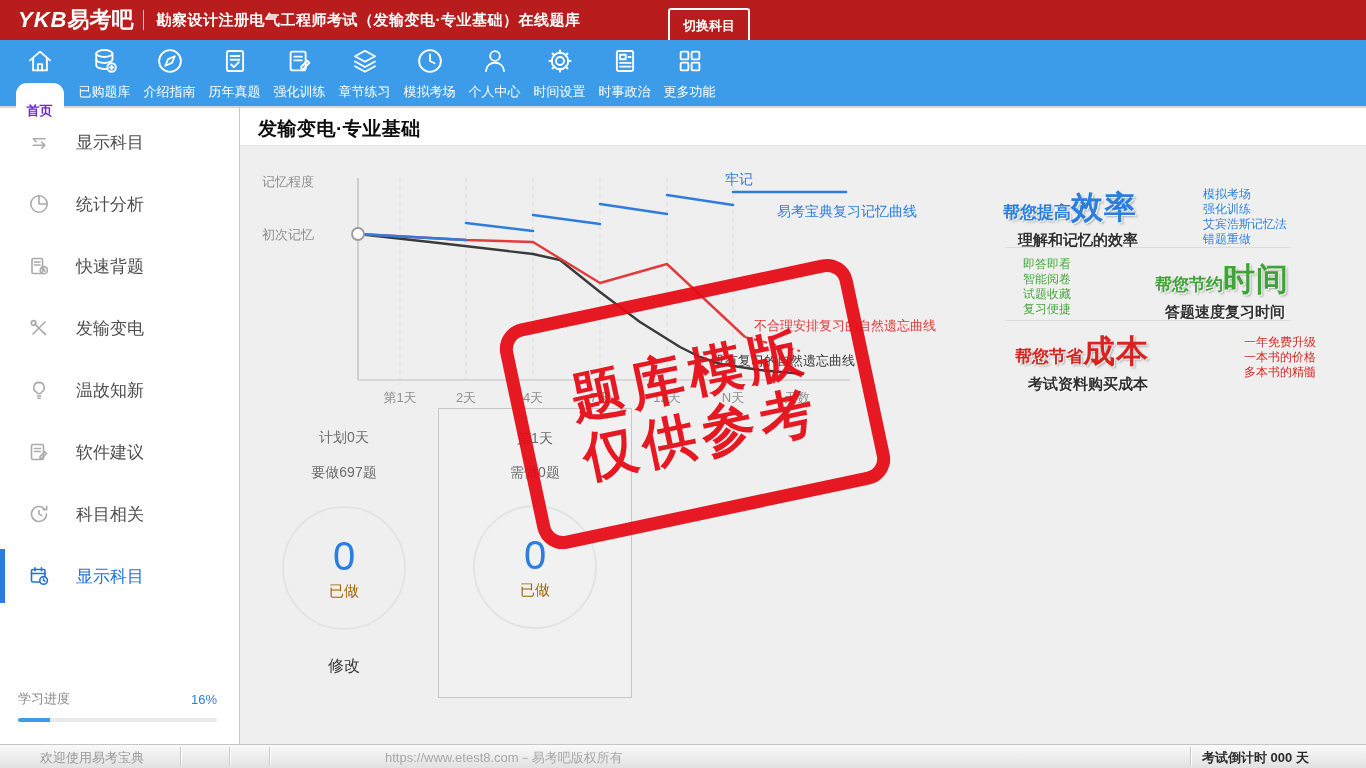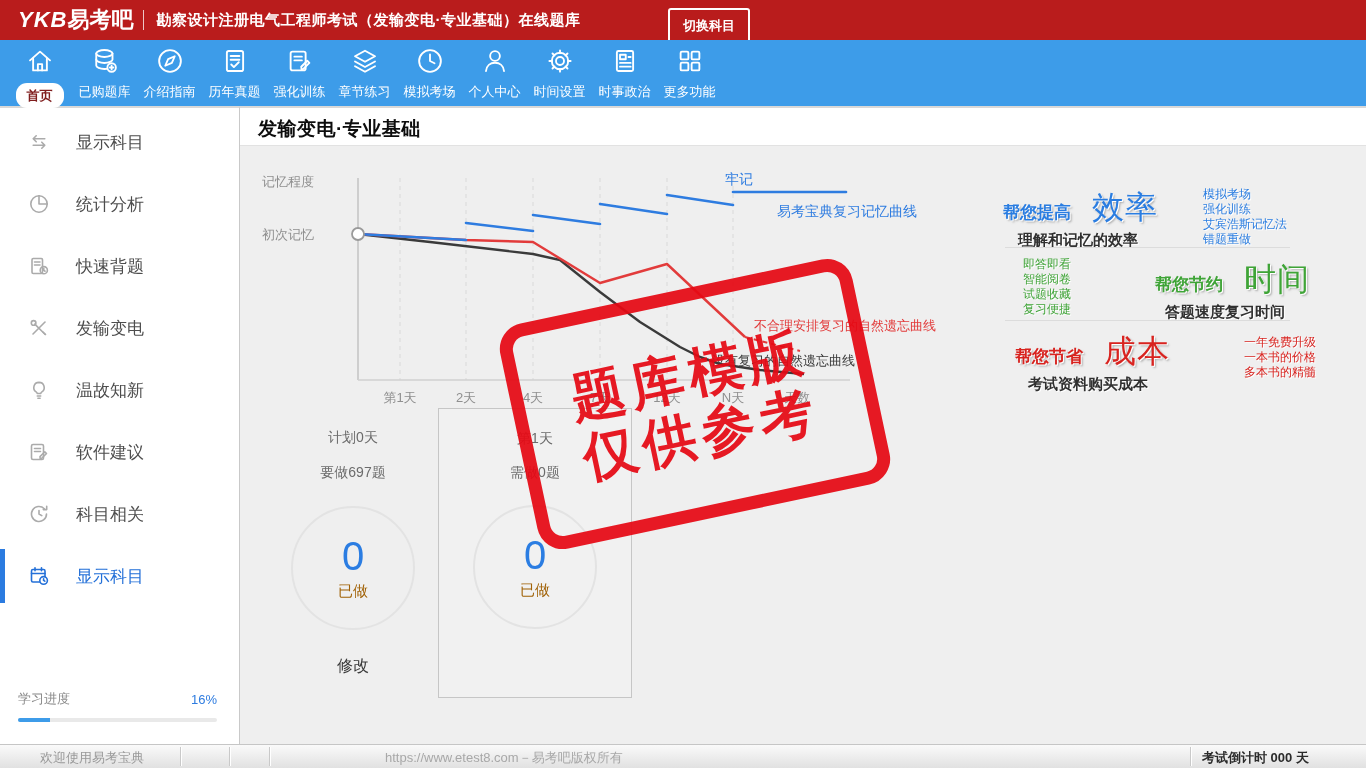--- a/index.html
+++ b/index.html
@@ -12,21 +12,21 @@
   .logo .ykb { font-style:italic; letter-spacing:1px; }
   .logo-sep { width:1px; height:20px; background:rgba(255,255,255,.75); margin:0 12px 0 10px; }
   .app-title { font-size:15px; font-weight:bold; letter-spacing:.5px; white-space:nowrap; }
   .switch-btn { position:absolute; left:668px; top:8px; height:36px; padding:0 13px; background:transparent; border:2px solid #fff; border-radius:3px; color:#fff; font-size:13px; font-weight:bold; line-height:20px; cursor:pointer; font-family:inherit; }
 
   
   .toolbar { position:absolute; left:0; top:40px; width:1366px; height:66px; background:#3d9ce9; display:flex; padding-left:7px; z-index:10; }
   .tb-item { width:65px; display:flex; flex-direction:column; align-items:center; padding-top:6px; color:#fff; cursor:pointer; }
   .tb-item svg { width:30px; height:30px; }
   .tb-label { font-size:13px; margin-top:3px; white-space:nowrap; line-height:17px; }
-  .tb-item.active .tb-label { background:#fff; color:#7f1d1d; font-weight:bold; border-radius:11px; padding:4px 11px; }
+  .tb-item.active .tb-label { background:#fff; color:#6d28d9; font-weight:bold; border-radius:11px; padding:19px 11px; }
 
   
   .sidebar { position:absolute; left:0; top:106px; width:240px; bottom:24px; background:#fff; border-right:1px solid #c9c9c9; border-top:2px solid #d8d8d8; padding-top:3px; z-index:5; }
   .sb-item { height:62px; display:flex; align-items:center; padding-left:27px; position:relative; color:#4d4d4d; font-size:17px; cursor:pointer; }
   .sb-item .sb-icon { width:24px; height:24px; margin-right:25px; color:#ababab; flex:none; }
   .sb-item svg { width:24px; height:24px; display:block; }
   .sb-item.active { color:#2470d8; }
   .sb-item.active .sb-icon { color:#2470d8; }
   .sb-item.active::before { content:""; position:absolute; left:0; top:4px; bottom:4px; width:5px; background:#2b7be0; }
   .sb-progress { position:absolute; left:18px; right:22px; bottom:22px; }
@@ -40,28 +40,28 @@
   .content { position:absolute; left:240px; top:106px; right:0; bottom:24px; background:#efefef; }
   .content-titlebar { position:absolute; left:0; top:0; right:0; height:40px; background:#fff; border-top:2px solid #d8d8d8; border-bottom:1px solid #e2e2e2; }
   .page-title { margin:8px 0 0 18px; font-size:19px; font-weight:bold; color:#0d0d0d; letter-spacing:.5px; }
 
   .chart-svg { position:absolute; left:6px; top:42px; width:754px; height:264px; font-family:inherit; }
 
   
   .promo-abs { position:absolute; font-size:12px; }
   .p-headline { display:flex; align-items:baseline; white-space:nowrap; }
   .p-prefix { font-size:17px; font-weight:bold; text-shadow:1px 1px 0 #fff,2px 2px 2px rgba(110,110,110,.5); }
-  .p-big { font-size:32px; font-weight:normal; letter-spacing:1px; text-shadow:1px 1px 0 #fff,2px 2px 2px rgba(110,110,110,.5);margin-left:21px; }
+  .p-big { font-size:32px; font-weight:bold; letter-spacing:1px; text-shadow:1px 1px 0 #fff,2px 2px 2px rgba(110,110,110,.5); }
   .p-sub { font-size:15px; font-weight:bold; color:#303030; margin-top:1px; text-shadow:1px 1px 0 #fff; white-space:nowrap; }
   .p-list { line-height:15px; white-space:nowrap; text-shadow:1px 1px 0 #fff; }
   .p-div { position:absolute; height:1px; background:#dcdcdc; width:285px; left:765px; }
   .c-blue { color:#2a7de1; } .c-green { color:#3fa437; } .c-red { color:#d8231f; }
 
   
-  .card1 { position:absolute; left:28px; top:320px; width:170px; text-align:center; }
+  .card1 { position:absolute; left:19px; top:320px; width:170px; text-align:center; }
   .card2 { position:absolute; left:198px; top:302px; width:194px; height:290px; background:#f1f1f1; border:1px solid #c6c6c6; text-align:center; }
   .c-plan, .c-total { font-size:14px; color:#6b6b6b; }
   .card1 .c-plan { margin-top:3px; }
   .card1 .c-total { margin-top:17px; }
   .card1 .ring { margin:24px auto 0; }
   .card2 .c-plan { margin-top:21px; }
   .card2 .c-total { margin-top:16px; }
   .card2 .ring { margin:23px auto 0; }
   .ring { width:124px; height:124px; border:2px solid #e3e3e3; border-radius:50%; display:flex; flex-direction:column; align-items:center; justify-content:center; background:transparent; }
   .c-num { font-size:40px; color:#2b7de2; line-height:42px; }

